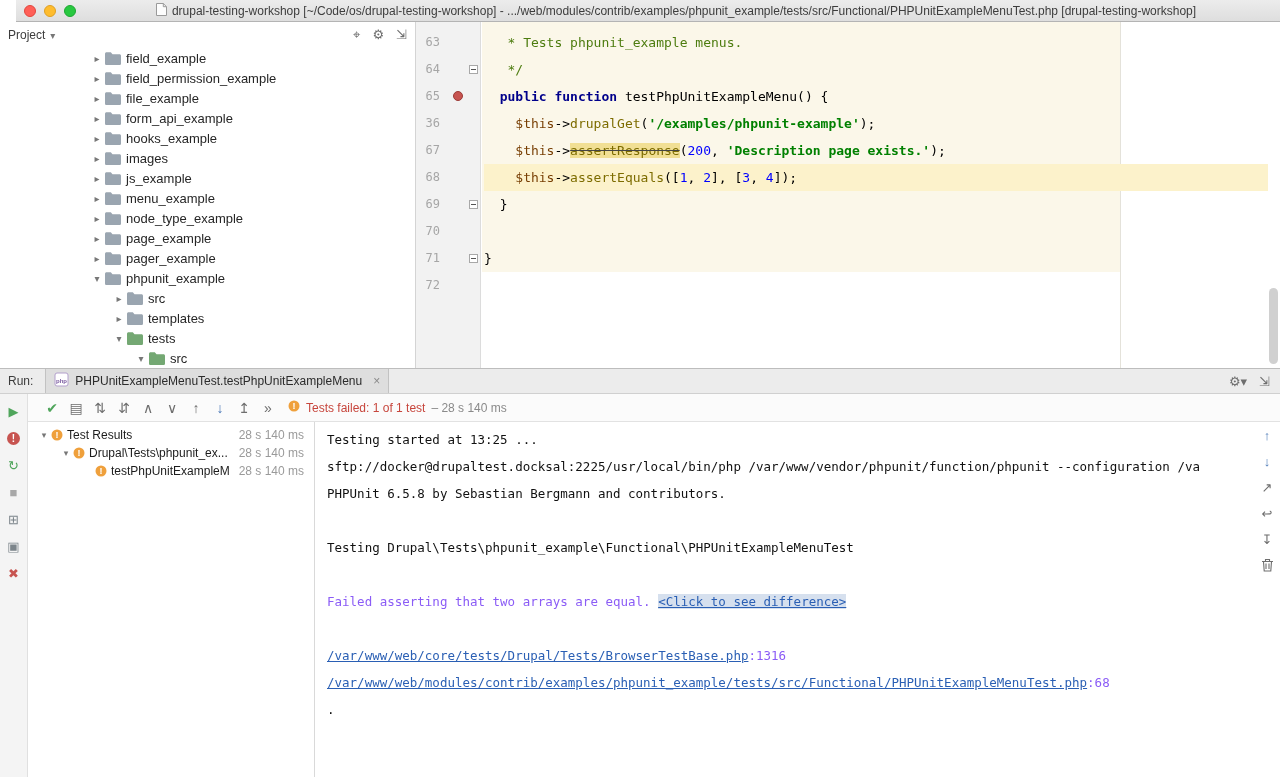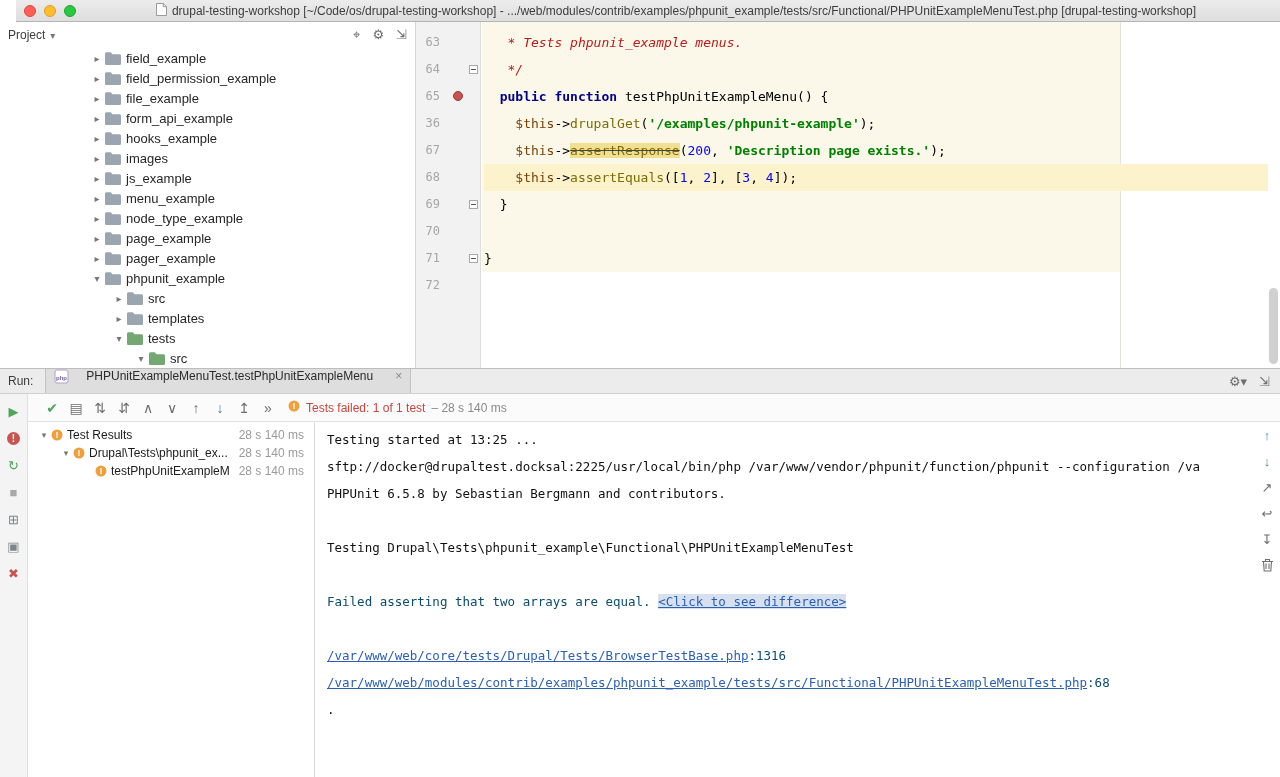--- a/index.html
+++ b/index.html
@@ -39,34 +39,34 @@
   .fold{position:absolute;left:53px;top:9px;width:9px;height:9px;border:1px solid #a8a8a8;background:#fff}
   .fold:after{content:"";position:absolute;left:1px;right:1px;top:3px;height:1px;background:#555}
 
   
   .editor{position:absolute;top:22px;left:482px;right:0;height:346px;background:#fff;overflow:hidden}
   .cream{position:absolute;left:0;top:0;width:638px;height:250px;background:#fbf7e9}
   .margin-line{position:absolute;left:638px;top:0;bottom:0;width:1px;background:#e4e2da}
   .code{position:relative;padding-left:2px;font-family:"DejaVu Sans Mono",monospace;font-size:13px;color:#000}
   .cl{height:27px;line-height:27px;white-space:pre}
   .cl.hl{background:#fcf2cb;margin-right:12px}
-  .tk-cmt{color:#b91c1c;font-style:italic}
+  .tk-cmt{color:#4d7c0f;}
   .tk-kw{color:#00008b;font-weight:bold}
   .tk-str{color:#008000;font-weight:bold}
   .tk-num{color:#0000ff}
   .tk-var{color:#783f04}
   .tk-fn{color:#7d6c00}
   .tk-dep{background:#f1df94;text-decoration:line-through;text-decoration-color:#444}
   .ed-scroll{position:absolute;right:2px;top:266px;width:9px;height:76px;border-radius:5px;background:rgba(110,110,110,.32)}
 
   
   .run{position:absolute;top:368px;left:0;right:0;bottom:0;background:#fff;border-top:1px solid #bdbdbd}
   .run-header{height:25px;background:#ececec;border-bottom:1px solid #d0d0d0;display:flex;align-items:center;position:relative}
   .run-label{margin-left:8px;font-size:12px;color:#3c3c3c}
-  .run-tab{display:flex;align-items:flex-start;gap:17px;margin-left:12px;height:24px;padding:0 8px;
+  .run-tab{display:flex;align-items:center;gap:6px;margin-left:12px;height:24px;padding:0 8px;
     background:#dedede;border-left:1px solid #c2c2c2;border-right:1px solid #c2c2c2;
     font-size:12px;color:#2b2b2b;white-space:nowrap}
   .tab-close{color:#8a8a8a;font-size:12px;margin-left:5px}
   .run-header-right{position:absolute;right:10px;display:flex;gap:12px;color:#6e6e6e;font-size:13px}
 
   .left-strip{position:absolute;top:25px;left:0;width:28px;bottom:0;background:#f4f4f4;
     border-right:1px solid #e0e0e0;display:flex;flex-direction:column;align-items:center;padding-top:8px;gap:9px}
   .strip-icon{width:18px;height:18px;display:flex;align-items:center;justify-content:center;font-size:13px}
   .ballicon{width:13px;height:13px;border-radius:50%;background:#c75450;color:#fff;font-size:10px;font-weight:bold;
     display:flex;align-items:center;justify-content:center}
@@ -84,21 +84,21 @@
   .tt-row{height:18px;display:flex;align-items:center;color:#1c1c1c;white-space:nowrap;overflow:hidden}
   .tt-row .chev{width:12px;text-align:center;color:#777;font-size:9px;flex:0 0 auto}
   .tt-row .wicon{margin:0 4px 0 1px;flex:0 0 auto;display:inline-flex}
   .tt-row .tlabel{overflow:hidden;text-overflow:clip}
   .tt-row .ttime{margin-left:auto;padding-right:10px;color:#9a9a9a;font-size:12px;flex:0 0 auto}
 
   .console{position:absolute;top:53px;left:315px;right:0;bottom:0;background:#fff;
     font-family:"DejaVu Sans Mono",monospace;font-size:12.5px;padding:4px 26px 0 12px;overflow:hidden}
   .console .line{height:27px;line-height:27px;white-space:pre}
   .c-plain{color:#111}
-  .c-err{color:#0c4a6e}
+  .c-err{color:#8b5cf6}
   .c-link{color:#2a5fb4;text-decoration:underline}
   .c-hl{background:#d6e0ee}
   .console-strip{position:absolute;top:58px;right:3px;width:20px;display:flex;flex-direction:column;align-items:center;gap:10px}
   .console-strip .tb-icon{width:18px;height:16px;font-size:13px}
 </style>
 </head>
 <body>
 
 <div class="titlebar">
   <span class="traffic red"></span>

